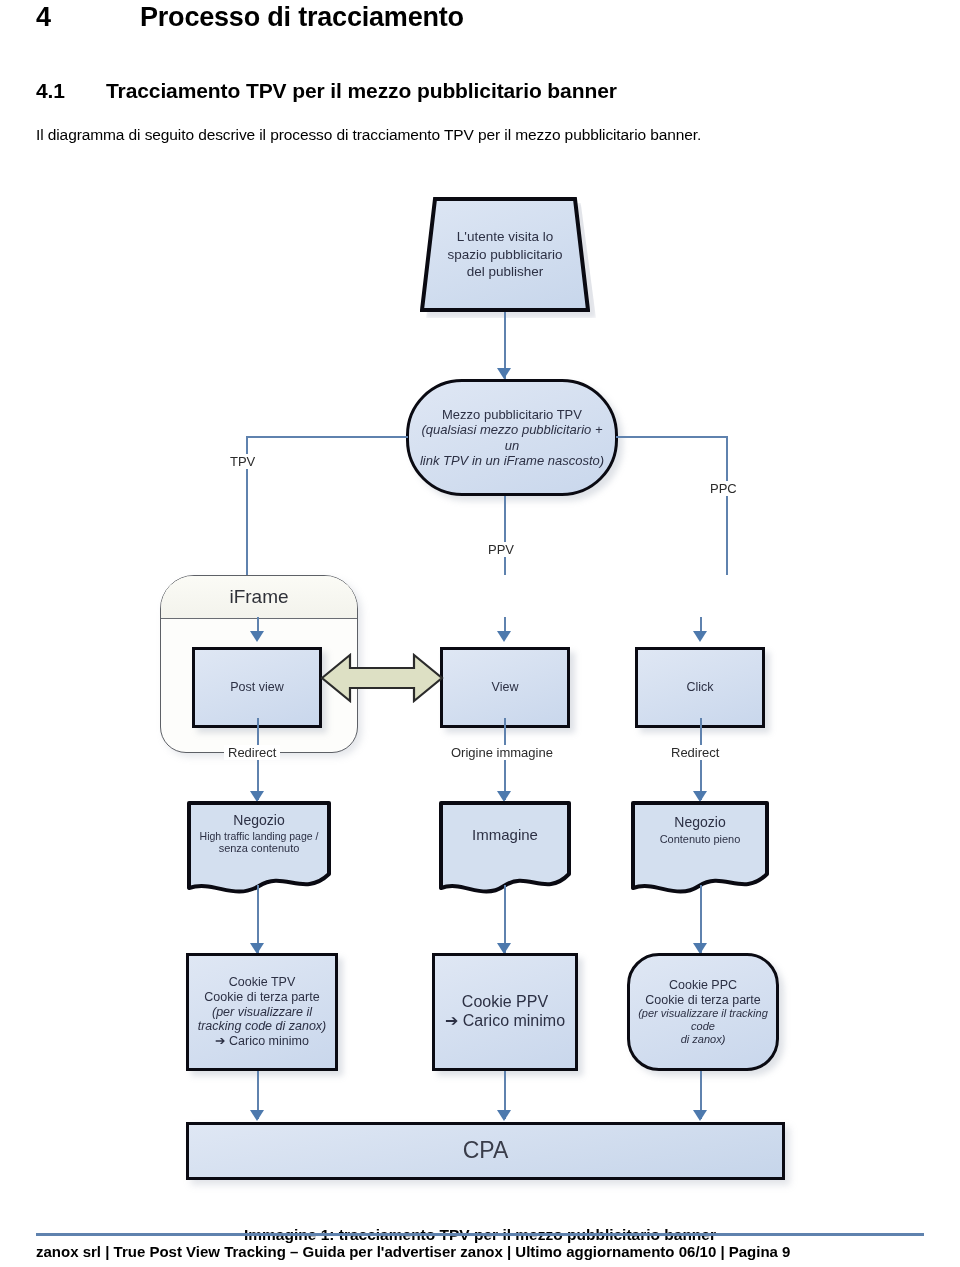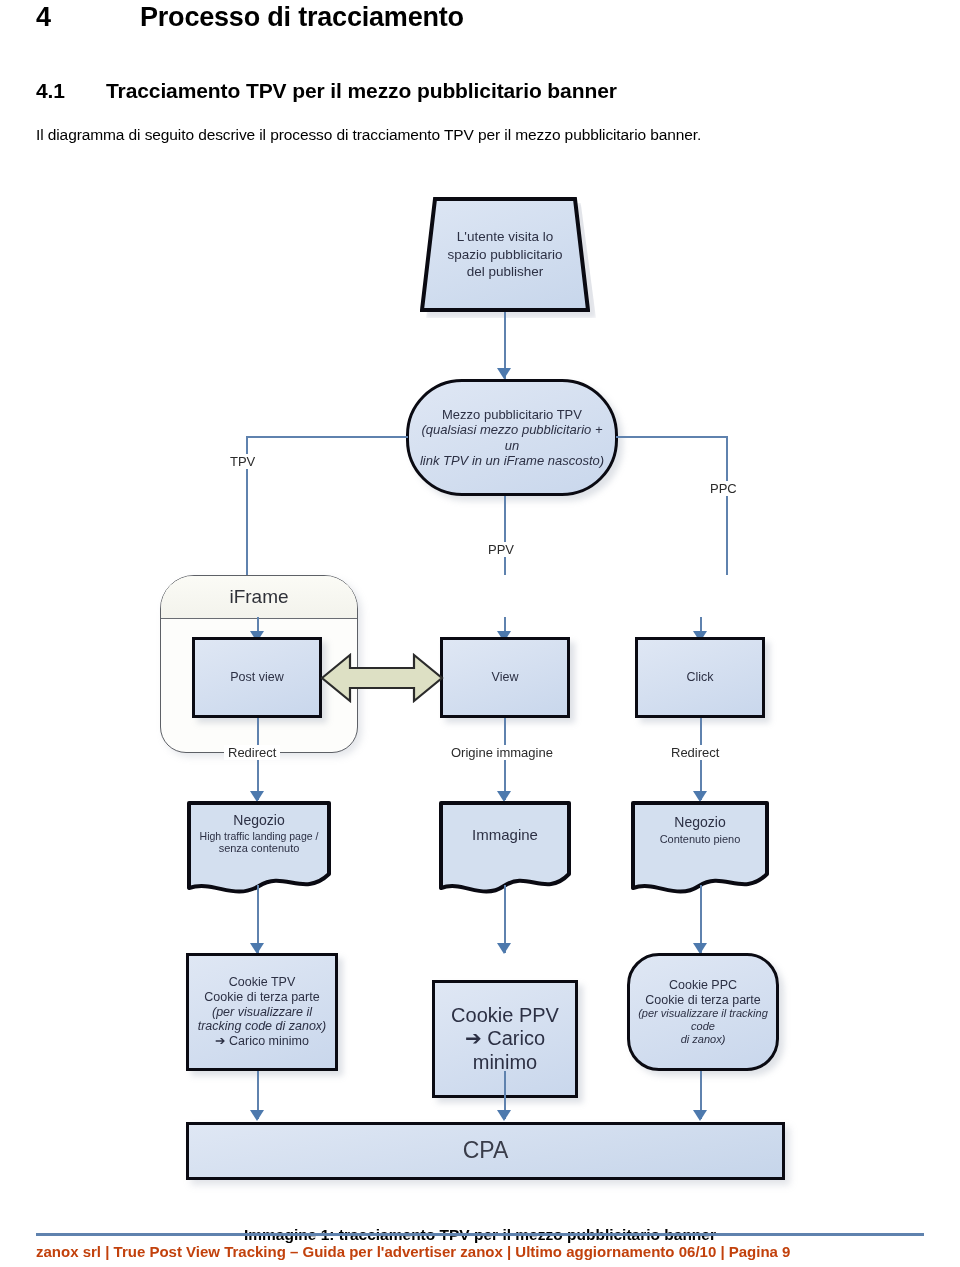--- a/index.html
+++ b/index.html
@@ -91,21 +91,21 @@
   .panel-head{
     height:42px;
     border-bottom:1.6px solid #6a6d73;
     border-radius:32px 32px 0 0;
     background:linear-gradient(180deg,#fbfbf6 0%,#f3f3ec 100%);
     display:flex;align-items:center;justify-content:center;
     font-size:19px;color:#2f3138;
   }
 
   
-  .pbox{font-size:12.5px;}
+  .pbox{font-size:12.5px;margin-top:10px;}
 
   
   .docshape{
     position:absolute;
     box-sizing:border-box;
     color:#2c3044;
     text-align:center;
   }
   .docshape svg{position:absolute;left:0;top:0;}
   .docshape .txt{
@@ -145,21 +145,21 @@
     text-align:center;font-size:15.5px;font-weight:bold;color:#000;
   }
 
   
   .footer-rule{
     position:absolute;left:36px;top:1233px;width:888px;height:3px;
     background:#5f82ae;
   }
   .footer{
     position:absolute;left:36px;top:1243px;
-    font-size:15px;font-weight:bold;color:#c2410c;white-space:nowrap;
+    font-size:15px;font-weight:bold;color:#000000;white-space:nowrap;
   }
 </style>
 </head>
 <body>
 
 <div class="page">
 
   <div class="h1">
     <span class="num">4</span><span>Processo di tracciamento</span>
   </div>
@@ -288,21 +288,21 @@
     <div class="node" style="left:186px;top:768px;width:152px;height:118px;font-size:12.5px;">
       <div class="txt">
         <span class="ln">Cookie TPV</span>
         <span class="ln">Cookie di terza parte</span>
         <span class="ln it">(per visualizzare il</span>
         <span class="ln it">tracking code di zanox)</span>
         <span class="ln">➔ Carico minimo</span>
       </div>
     </div>
 
-    <div class="node" style="left:432px;top:768px;width:146px;height:118px;font-size:20px;margin-top:27px;">
+    <div class="node" style="left:432px;top:768px;width:146px;height:118px;font-size:16px;">
       <div class="txt">
         <span class="ln">Cookie PPV</span>
         <span class="ln">➔ Carico minimo</span>
       </div>
     </div>
 
     <div class="node" style="left:627px;top:768px;width:152px;height:118px;font-size:12.5px;border-radius:32px;">
       <div class="txt">
         <span class="ln">Cookie PPC</span>
         <span class="ln">Cookie di terza parte</span>

